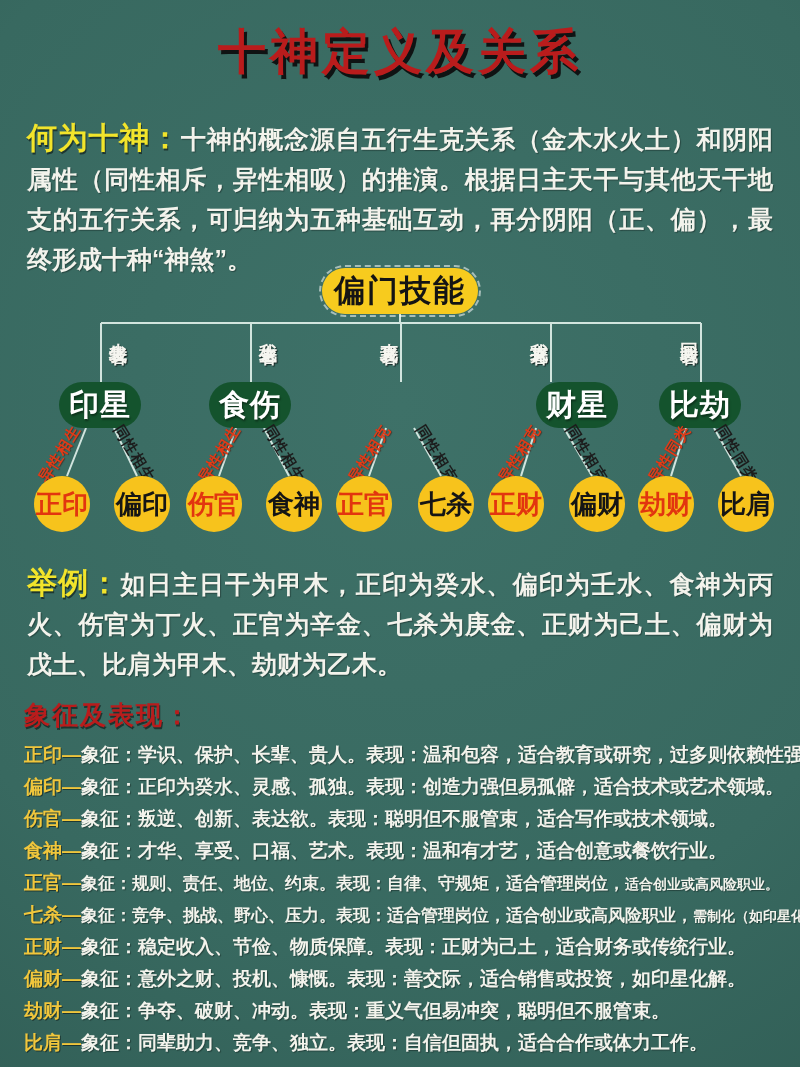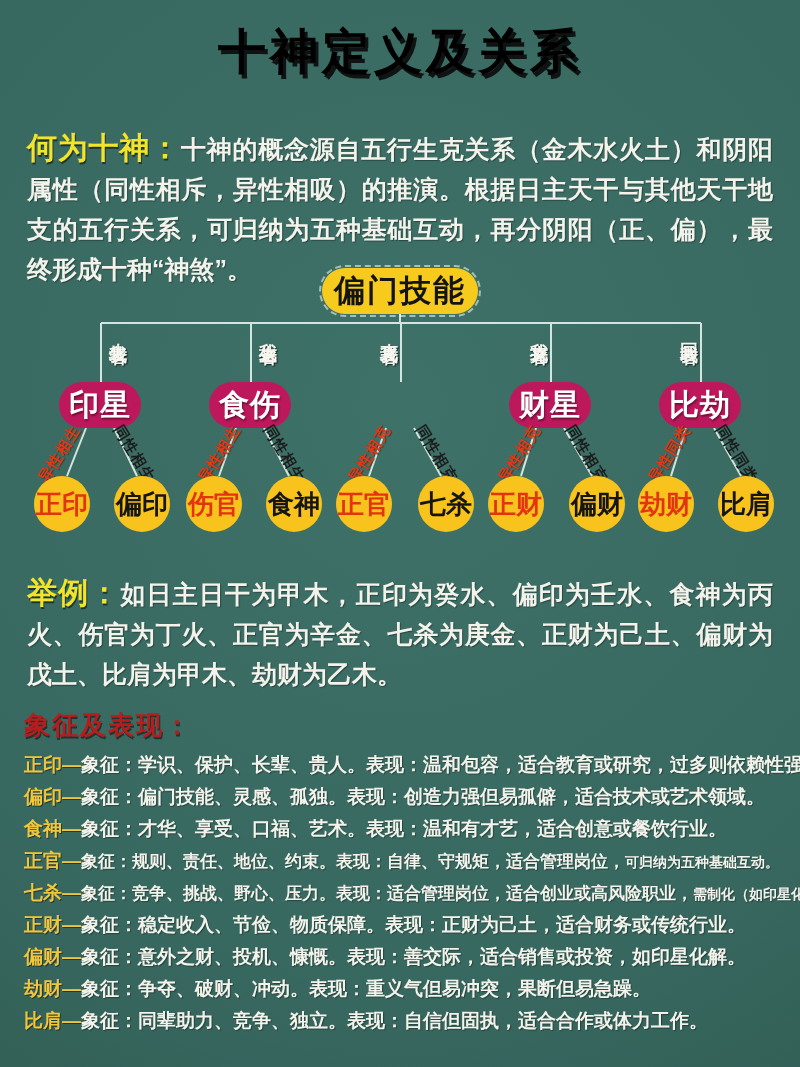--- a/index.html
+++ b/index.html
@@ -5,45 +5,45 @@
   html,body{margin:0;padding:0;}
   body{
     width:800px;height:1067px;position:relative;overflow:hidden;
     font-family:"Liberation Sans","DejaVu Sans",sans-serif;
     background:radial-gradient(120% 95% at 50% 38%, #3e7168 0%, #386960 55%, #2d5850 100%);
   }
   
   .title{
     margin:0;padding-top:20px;text-align:center;
     font-size:48px;line-height:64px;font-weight:900;letter-spacing:4px;
-    color:#000000;text-shadow:3px 4px 0 rgba(12,12,12,.92);
+    color:#b91c1c;text-shadow:3px 4px 0 rgba(12,12,12,.92);
   }
   
   .para{
     margin:0 27px;color:#f3f3ec;font-size:25px;line-height:40px;
     font-weight:600;text-align:justify;text-shadow:1px 1px 1px rgba(0,0,0,.35);
   }
-  .intro{margin-top:44px;}
+  .intro{margin-top:34px;}
   .example{margin-top:284px;}
   .lead{color:#f2e42b;font-weight:800;font-size:30px;text-shadow:1px 2px 0 rgba(0,0,0,.5);}
   
   .diagram{position:absolute;top:256px;left:0;width:800px;height:292px;}
   .diagram svg{position:absolute;top:0;left:0;}
   .root-node{
     position:absolute;top:12px;left:322px;width:156px;height:46px;
     background:#f7cb1e;border-radius:23px;outline:2px dashed rgba(255,255,255,.55);outline-offset:1px;
     color:#141414;font-size:31px;font-weight:900;text-align:center;line-height:46px;letter-spacing:2px;
   }
   .rel-label{
     position:absolute;top:72px;writing-mode:vertical-rl;
     color:#f6f6f0;font-size:18px;font-weight:700;letter-spacing:2px;
     text-shadow:1px 1px 1px rgba(0,0,0,.65);
   }
   .group-node{
-    position:absolute;top:126px;width:82px;height:46px;background:#be185d;border-radius:23px;
+    position:absolute;top:126px;width:82px;height:46px;background:#14532d;border-radius:23px;
     color:#ffffff;font-size:30px;font-weight:900;text-align:center;line-height:46px;letter-spacing:1px;
     text-shadow:1px 2px 2px rgba(0,0,0,.4);
   }
   .edge-label{
     position:absolute;font-size:15px;font-weight:800;white-space:nowrap;letter-spacing:1px;
   }
   .edge-left{color:#e23a17;transform:translate(-50%,-50%) rotate(-58deg);text-shadow:0 1px 1px rgba(60,10,0,.5);}
   .edge-right{color:#1c1c1c;transform:translate(-50%,-50%) rotate(58deg);}
   .child-node{
     position:absolute;top:220px;width:56px;height:56px;border-radius:50%;background:#f7c31c;
@@ -96,21 +96,21 @@
   <div class="root-node">偏门技能</div>
 
   <span class="rel-label" style="left:106px">生我者</span>
   <span class="rel-label" style="left:256px">我生者</span>
   <span class="rel-label" style="left:377px">克我者</span>
   <span class="rel-label" style="left:527px">我克者</span>
   <span class="rel-label" style="left:677px">同我者</span>
 
   <div class="group-node" style="left:59px">印星</div>
   <div class="group-node" style="left:209px">食伤</div>
-  <div class="group-node" style="left:509px">财星</div>
+  <div class="group-node" style="left:536px">财星</div>
   <div class="group-node" style="left:659px">比劫</div>
 
   <span class="edge-label edge-left" style="left:60px;top:198px">异性相生</span>
   <span class="edge-label edge-right" style="left:134px;top:198px">同性相生</span>
   <span class="edge-label edge-left" style="left:220px;top:198px">异性相生</span>
   <span class="edge-label edge-right" style="left:284px;top:198px">同性相生</span>
   <span class="edge-label edge-left" style="left:370px;top:198px">异性相克</span>
   <span class="edge-label edge-right" style="left:436px;top:198px">同性相克</span>
   <span class="edge-label edge-left" style="left:520px;top:198px">异性相克</span>
   <span class="edge-label edge-right" style="left:586px;top:198px">同性相克</span>
@@ -128,21 +128,22 @@
   <div class="child-node child-red" style="left:638px">劫财</div>
   <div class="child-node child-black" style="left:718px">比肩</div>
 </div>
 
 <p class="para example"><span class="lead">举例：</span><span>如日主日干为甲木，正印为癸水、偏印为壬水、食神为丙火、伤官为丁火、正官为辛金、七杀为庚金、正财为己土、偏财为戊土、比肩为甲木、劫财为乙木。</span></p>
 
 <div class="symbols-header">象征及表现：</div>
 
 <div class="symbols-list">
   <div class="symbol-row"><span class="symbol-name">正印</span><span class="symbol-dash">—</span><span class="symbol-text">象征：学识、保护、长辈、贵人。表现：温和包容，适合教育或研究，过多则依赖性强。</span><span class="symbol-note"></span></div>
-  <div class="symbol-row"><span class="symbol-name">偏印</span><span class="symbol-dash">—</span><span class="symbol-text">象征：偏门技能、灵感、孤独。表现：创造力强但易孤僻，适合技术或艺术领域。</span><span class="symbol-note"></span></div>
+  <div class="symbol-row"><span class="symbol-name">偏印</span><span class="symbol-dash">—</span><span class="symbol-text">象征：正印为癸水、灵感、孤独。表现：创造力强但易孤僻，适合技术或艺术领域。</span><span class="symbol-note"></span></div>
+  <div class="symbol-row"><span class="symbol-name">伤官</span><span class="symbol-dash">—</span><span class="symbol-text">象征：叛逆、创新、表达欲。表现：聪明但不服管束，适合写作或技术领域。</span><span class="symbol-note"></span></div>
   <div class="symbol-row"><span class="symbol-name">食神</span><span class="symbol-dash">—</span><span class="symbol-text">象征：才华、享受、口福、艺术。表现：温和有才艺，适合创意或餐饮行业。</span><span class="symbol-note"></span></div>
-  <div class="symbol-row cond"><span class="symbol-name">正官</span><span class="symbol-dash">—</span><span class="symbol-text">象征：规则、责任、地位、约束。表现：自律、守规矩，适合管理岗位，</span><span class="symbol-note">可归纳为五种基础互动。</span></div>
+  <div class="symbol-row cond"><span class="symbol-name">正官</span><span class="symbol-dash">—</span><span class="symbol-text">象征：规则、责任、地位、约束。表现：自律、守规矩，适合管理岗位，</span><span class="symbol-note">适合创业或高风险职业。</span></div>
   <div class="symbol-row cond"><span class="symbol-name">七杀</span><span class="symbol-dash">—</span><span class="symbol-text">象征：竞争、挑战、野心、压力。表现：适合管理岗位，适合创业或高风险职业，</span><span class="symbol-note">需制化（如印星化解）</span></div>
   <div class="symbol-row"><span class="symbol-name">正财</span><span class="symbol-dash">—</span><span class="symbol-text">象征：稳定收入、节俭、物质保障。表现：正财为己土，适合财务或传统行业。</span><span class="symbol-note"></span></div>
   <div class="symbol-row"><span class="symbol-name">偏财</span><span class="symbol-dash">—</span><span class="symbol-text">象征：意外之财、投机、慷慨。表现：善交际，适合销售或投资，如印星化解。</span><span class="symbol-note"></span></div>
-  <div class="symbol-row"><span class="symbol-name">劫财</span><span class="symbol-dash">—</span><span class="symbol-text">象征：争夺、破财、冲动。表现：重义气但易冲突，果断但易急躁。</span><span class="symbol-note"></span></div>
+  <div class="symbol-row"><span class="symbol-name">劫财</span><span class="symbol-dash">—</span><span class="symbol-text">象征：争夺、破财、冲动。表现：重义气但易冲突，聪明但不服管束。</span><span class="symbol-note"></span></div>
   <div class="symbol-row"><span class="symbol-name">比肩</span><span class="symbol-dash">—</span><span class="symbol-text">象征：同辈助力、竞争、独立。表现：自信但固执，适合合作或体力工作。</span><span class="symbol-note"></span></div>
 </div>
 
 </body></html>

